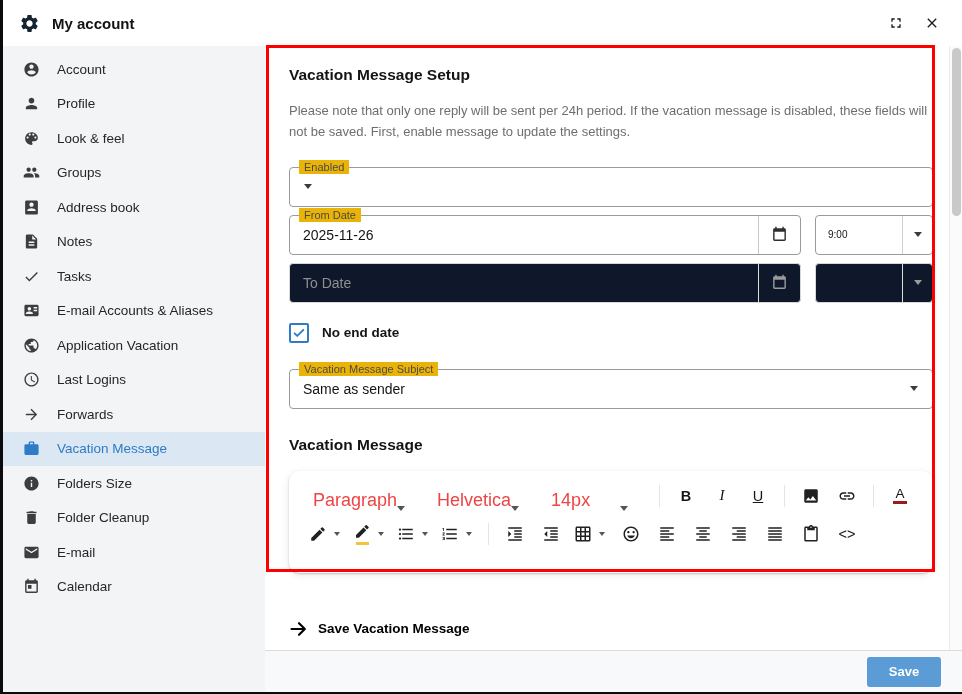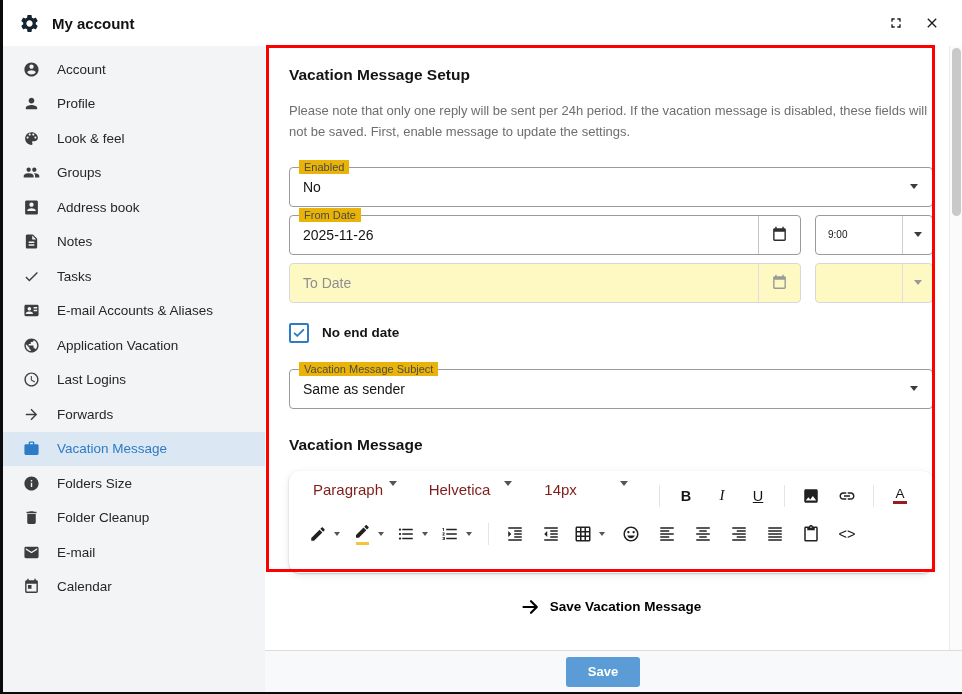--- a/index.html
+++ b/index.html
@@ -42,69 +42,69 @@
   .enabled-field { margin-top:24px; }
   .date-row { margin-top:8px; display:flex; gap:14px; }
   .date-field { flex:1; }
   .cal-seg { width:42px; align-self:stretch; border-left:1px solid #c6c6c6; display:flex; align-items:center; justify-content:center; cursor:pointer; }
   .cal-seg svg { width:17px; height:17px; fill:#2e2e2e; }
   .time-field { flex:0 0 118px; display:flex; align-items:stretch; padding:0; }
   .time-value { flex:1; display:flex; align-items:center; padding-left:12px; font-size:10px; color:#141414; }
   .time-caret { width:30px; border-left:1px solid #cfcfcf; display:flex; align-items:center; justify-content:center; cursor:pointer; }
 
   
-  .row-disabled .field { background:#fef9c3; border-color:#d8d8d8; }
+  .row-disabled .field { background:#0f172a; border-color:#d8d8d8; }
   .row-disabled .fvalue { color:#8f8f8f; }
   .row-disabled .cal-seg { border-left-color:#dedede; }
   .row-disabled .cal-seg svg { fill:#9a9a9a; }
   .row-disabled .caret { border-top-color:#9a9a9a; }
   .row-disabled .time-caret { border-left-color:#dedede; }
 
   
   .checkbox-row { margin-top:20px; display:flex; align-items:center; gap:13px; }
   .checkbox { width:20px; height:20px; border:2px solid #2e7bc6; border-radius:2px; background:#fff; display:flex; align-items:center; justify-content:center; cursor:pointer; }
   .checkbox svg { width:14px; height:14px; }
   .checkbox-label { font-size:13.5px; font-weight:600; color:#141414; }
 
   .subject-field { margin-top:26px; }
   .editor-heading { margin-top:27px; font-size:15.5px; font-weight:600; color:#141414; }
 
   
   .editor-card { margin-top:17px; border-radius:10px; background:#fff; box-shadow:0 1px 2px rgba(0,0,0,.2), 0 2px 8px rgba(0,0,0,.09); padding:6px 8px 4px; }
   .toolbar-row { display:flex; align-items:center; height:38px; padding:0 8px; gap:2px; }
-  .tselect { display:flex; align-items:flex-start; justify-content:space-between; width:110px; padding:0 8px; height:30px; border-radius:3px; cursor:pointer; font-size:15px; color:#7f1d1d; margin-right:14px; }
+  .tselect { display:flex; align-items:flex-end; justify-content:space-between; width:110px; padding:0 8px; height:30px; border-radius:3px; cursor:pointer; font-size:18px; color:#ef4444; margin-right:14px; }
   .tselect .caret { border-top-color:#555; }
   .tbtn { background:none; border:none; min-width:34px; height:32px; display:flex; align-items:center; justify-content:center; font-size:14.5px; color:#141414; cursor:pointer; border-radius:3px; font-family:inherit; }
   .tbtn svg { width:18px; height:18px; fill:#212121; }
   .tbtn.bold { font-weight:700; }
   .tbtn.italic { font-style:italic; font-family:"Liberation Serif",serif; font-size:15px; }
   .tbtn.underline { text-decoration:underline; }
   .fontcolor { display:flex; flex-direction:column; align-items:center; justify-content:center; gap:1px; }
   .fc-a { font-size:13.5px; line-height:13px; color:#141414; }
   .fc-bar { width:14px; height:3px; background:#9b1c1c; }
   .tdivider { width:1px; height:22px; background:#e4e4e4; margin:0 7px; flex:0 0 1px; }
   .tcombo { display:flex; align-items:center; margin-right:4px; cursor:pointer; }
   .tcombo .tbtn { min-width:26px; }
   .tcombo .caret { border-left-width:3.5px; border-right-width:3.5px; border-top-width:4.5px; border-top-color:#555; margin:0 3px; }
   .hl-bar { position:absolute; bottom:5px; width:13px; height:3px; background:#f4c53c; }
   .rel { position:relative; }
   .editor-body { height:16px; }
 
   
-  .save-vacation-row { margin-top:24px; display:flex; justify-content:center; }
+  .save-vacation-row { margin-top:46px; display:flex; justify-content:flex-start; }
   .sv-button { display:flex; align-items:center; gap:9px; background:none; border:none; cursor:pointer; font-family:inherit; }
   .sv-button svg { width:20px; height:20px; }
   .sv-label { font-size:13.5px; font-weight:700; color:#000; }
 
   
   .scrollbar { position:absolute; top:0; right:0; width:13px; height:100%; background:#fbfbfb; border-left:1px solid #ececec; }
   .scroll-thumb { position:absolute; top:2px; left:2px; width:9px; height:168px; background:#c9c9c9; border-radius:5px; cursor:pointer; }
 
   
-  .footer { flex:0 0 42px; border-top:1px solid #dcdcdc; background:#f8f9fb; display:flex; align-items:center; justify-content:center; padding-right:21px; }
+  .footer { flex:0 0 42px; border-top:1px solid #dcdcdc; background:#f8f9fb; display:flex; align-items:center; justify-content:flex-end; padding-right:21px; }
   .save-btn { width:74px; height:30px; background:#5b9cd6; color:#fff; font-size:13px; font-weight:600; border:none; border-radius:3px; cursor:pointer; font-family:inherit; }
 
   
   .annotation { position:absolute; left:266px; top:45px; width:669px; height:527px; border:3px solid #ff0000; pointer-events:none; z-index:50; }
 </style>
 </head>
 <body>
 
 <div class="window">
 
@@ -228,21 +228,20 @@
     </nav>
 
     <div class="main-col">
       <div class="content">
 
         <h2 class="section-title">Vacation Message Setup</h2>
         <p class="note">Please note that only one reply will be sent per 24h period. If the vacation message is disabled, these fields will not be saved. First, enable message to update the settings.</p>
 
         <div class="field enabled-field">
           <span class="flabel">Enabled</span>
-          <span class="fvalue">No</span>
           <span class="caret-box">
               <span class="caret"></span>
             </span>
         </div>
 
         <div class="date-row">
           <div class="field date-field">
             <span class="flabel">From Date</span>
             <span class="fvalue">2025-11-26</span>
             <span class="cal-seg">

